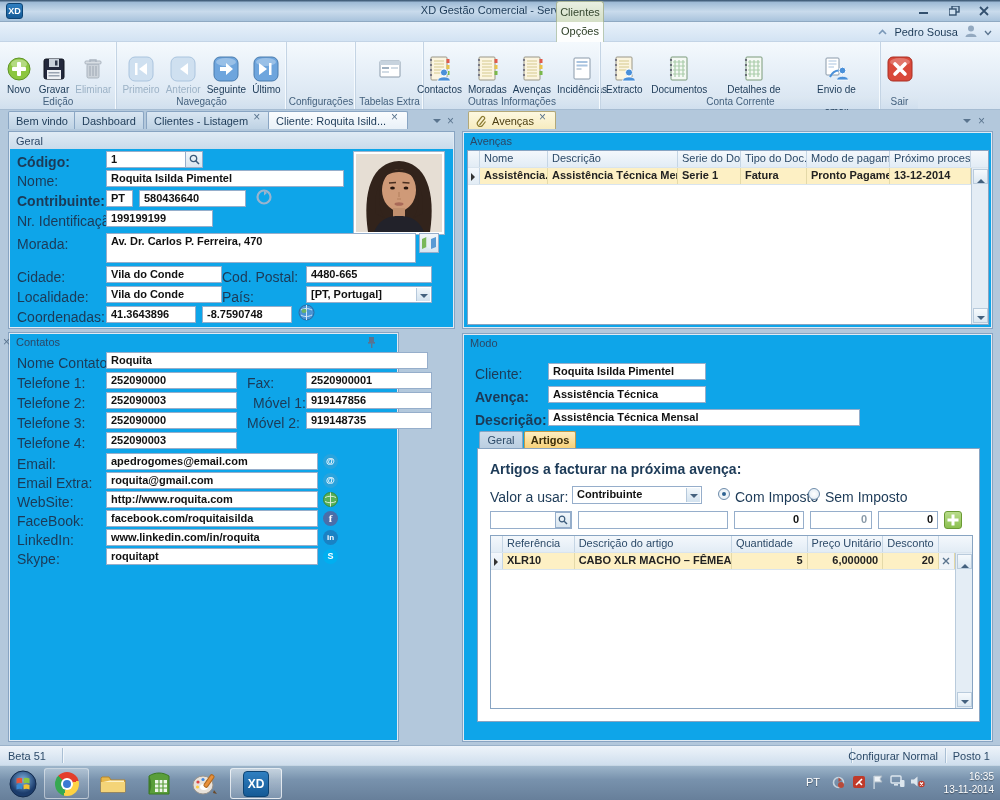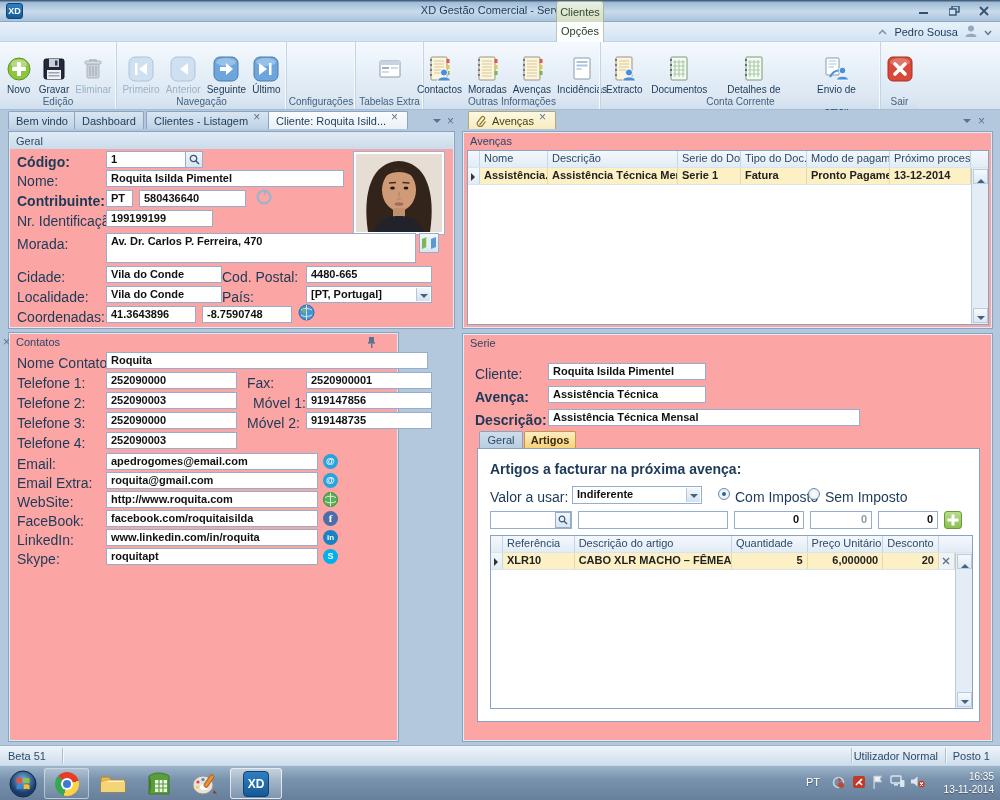--- a/index.html
+++ b/index.html
@@ -47,21 +47,21 @@
     background:linear-gradient(#d9e6f2,#bed2e4); display:flex; align-items:center; gap:5px; padding:0 7px; color:#1c3a57; }
   .dtab.active { background:linear-gradient(#fafcfe,#e9f1f8); }
   .dtab.avtab { background:linear-gradient(#fdf8e0,#f7ecc0); border-color:#b3a878; color:#4a3c10; }
   .closex { width:9px; height:9px; position:relative; }
   .closex::before { content:"×"; position:absolute; left:0; top:-5px; font-size:12px; color:#5a748e; line-height:12px; }
   .ddown { width:9px; height:9px; position:relative; }
   .ddown::before { content:""; position:absolute; left:1px; top:3px; border:4px solid transparent; border-top-color:#5a748e; }
 
   
   .content { position:absolute; left:0; top:129px; width:1000px; height:616px; background:#b3c8dc; }
-  .gbox { position:absolute; border:1px solid #88a4c2; background:#fca5a5; box-shadow:inset 0 0 0 1px #dfeaf4; }
+  .gbox { position:absolute; border:1px solid #88a4c2; background:#0ea5e9; box-shadow:inset 0 0 0 1px #dfeaf4; }
   .ghead { position:absolute; left:1px; right:1px; top:1px; height:16px; padding:2px 6px; color:#2c4766;
     background:linear-gradient(#dfeaf4,#cadbe b); font-size:11px; }
   .lbl { position:absolute; font-size:14px; color:#1c3a57; white-space:nowrap; }
   .b { font-weight:bold; }
   .inp { position:absolute; height:17px; background:#fff; border:1px solid #96aecb; padding:1px 4px; font-weight:bold;
     color:#111; overflow:hidden; white-space:nowrap; }
   .num { text-align:right; }
   .sqbtn { position:absolute; height:17px; width:18px; background:linear-gradient(#f2f7fb,#d8e5f0); border:1px solid #96aecb;
     display:flex; align-items:center; justify-content:center; }
   .circ { position:absolute; width:15px; height:15px; border-radius:50%; color:#fff; font-weight:bold; font-size:9px;
@@ -568,40 +568,40 @@
           <div style="width:17px; flex:none; background:#fdf0c4"></div>
         </div>
         <div class="vscroll" style="top:17px">
           <span class="sarr up" style="top:1px"></span>
           <span class="sarr dn" style="bottom:1px"></span>
         </div>
       </div>
     </div>
 
     <div class="gbox" style="left:462px; top:204px; width:531px; height:409px">
-      <div class="ghead">Serie</div>
+      <div class="ghead">Modo</div>
 
       <span class="lbl" style="left:12px; top:32px">Cliente:</span>
       <div class="inp" style="left:85px; top:29px; width:158px">Roquita Isilda Pimentel</div>
 
       <span class="lbl b" style="left:12px; top:55px">Avença:</span>
       <div class="inp" style="left:85px; top:52px; width:158px">Assistência Técnica</div>
 
       <span class="lbl b" style="left:12px; top:78px">Descrição:</span>
       <div class="inp" style="left:85px; top:75px; width:312px">Assistência Técnica Mensal</div>
 
       <div class="ptab inactive" style="left:16px; top:97px; width:44px">Geral</div>
       <div class="ptab active" style="left:61px; top:97px; width:52px">Artigos</div>
 
       <div class="tabpane" style="left:14px; top:114px; width:503px; height:274px">
         <span class="lbl b" style="left:12px; top:12px">Artigos a facturar na próxima avença:</span>
 
         <span class="lbl" style="left:12px; top:40px">Valor a usar:</span>
         <div class="drop" style="left:94px; top:37px; width:130px; height:18px">
-          <span>Indiferente</span>
+          <span>Contribuinte</span>
           <span class="droparrow"></span>
         </div>
         <span class="radio on" style="left:240px; top:39px"></span>
         <span class="lbl" style="left:257px; top:40px">Com Imposto</span>
         <span class="radio" style="left:330px; top:39px"></span>
         <span class="lbl" style="left:347px; top:40px">Sem Imposto</span>
 
         <div class="inp" style="left:12px; top:62px; width:82px; height:18px"></div>
         <div class="sqbtn" style="left:77px; top:63px; width:16px; height:16px">
           <svg width="10" height="10">
@@ -651,21 +651,21 @@
           </div>
         </div>
       </div>
     </div>
   </div>
 
   <div class="statusbar">
     <span class="abs" style="left:8px; top:4px">Beta 51</span>
     <span class="sep" style="left:62px"></span>
     <span class="sep" style="right:148px"></span>
-    <span class="abs" style="right:62px; top:4px">Utilizador Normal</span>
+    <span class="abs" style="right:62px; top:4px">Configurar Normal</span>
     <span class="sep" style="right:54px"></span>
     <span class="abs" style="right:10px; top:4px">Posto 1</span>
   </div>
 
   <div class="taskbar">
     <div class="tbtn" style="left:6px; width:34px">
       <svg width="28" height="28">
         <defs>
             <radialGradient id="orb" cx="50%" cy="35%">
               <stop offset="0%" stop-color="#7fb2e0"></stop>

